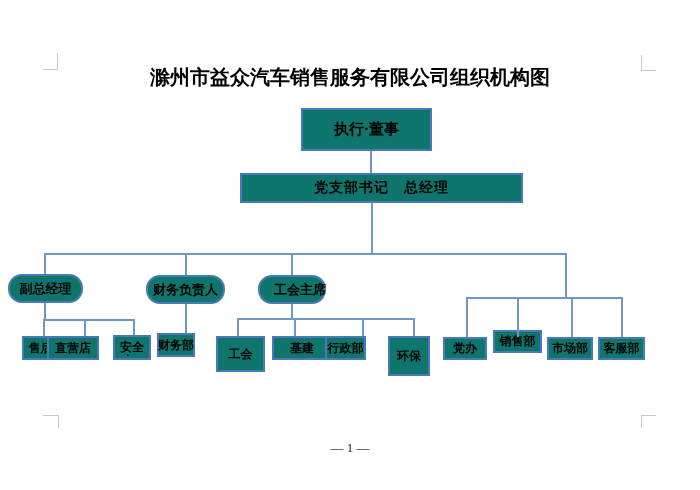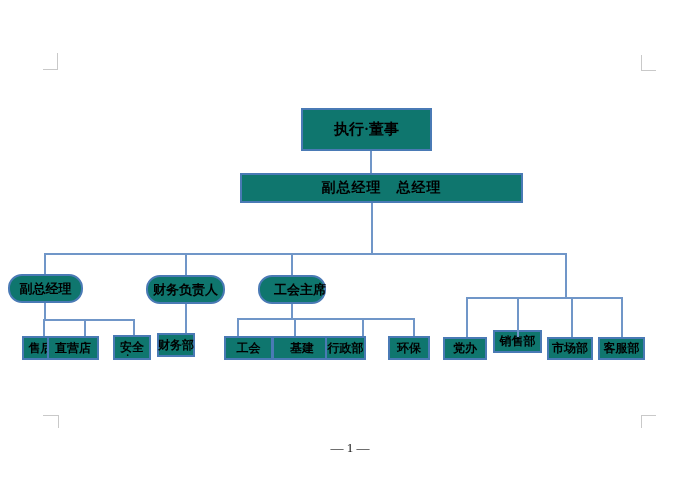--- a/index.html
+++ b/index.html
@@ -35,42 +35,43 @@
 </head>
 <body>
 
 <div id="page">
 
   <div class="corner cTL"></div>
   <div class="corner cTR"></div>
   <div class="corner cBL"></div>
   <div class="corner cBR"></div>
 
+  <div class="title">滁州市益众汽车销售服务有限公司组织机构图</div>
 
   <div class="node lv1" style="left:301px;top:108px;width:131px;height:43px;">执行·董事</div>
 
-  <div class="node lv2" style="left:240px;top:173px;width:283px;height:30px;">副总经理　总经理</div>
+  <div class="node lv2" style="left:240px;top:173px;width:283px;height:30px;">党支部书记　总经理</div>
 
   <div class="node lv3" style="left:8px;top:274px;width:75px;height:29px;">副总经理</div>
   <div class="node lv3" style="left:146px;top:275px;width:79px;height:29px;">财务负责人</div>
   <div class="node lv3" style="left:258px;top:275px;width:68px;height:29px;padding-left:16px;">工会主席</div>
 
   <div class="node lv4" style="left:22px;top:336px;width:49px;height:24px;">售后部</div>
   <div class="node lv4" style="left:47px;top:336px;width:52px;height:24px;">直营店</div>
   <div class="node lv4" style="left:113px;top:335px;width:38px;height:25px;">
     <span>安全</span>
     <span class="submark">·</span>
   </div>
 
   <div class="node lv4" style="left:157px;top:333px;width:38px;height:24px;">财务部</div>
 
-  <div class="node lv4" style="left:224px;top:336px;width:49px;height:24px;">工会</div>
+  <div class="node lv4" style="left:216px;top:336px;width:49px;height:36px;">工会</div>
   <div class="node lv4" style="left:272px;top:336px;width:60px;height:24px;">基建</div>
   <div class="node lv4" style="left:325px;top:336px;width:41px;height:24px;">行政部</div>
-  <div class="node lv4" style="left:388px;top:336px;width:42px;height:24px;">环保</div>
+  <div class="node lv4" style="left:388px;top:336px;width:42px;height:40px;">环保</div>
 
   <div class="node lv4" style="left:443px;top:337px;width:44px;height:23px;">党办</div>
   <div class="node lv4" style="left:493px;top:330px;width:49px;height:23px;">销售部</div>
   <div class="node lv4" style="left:547px;top:337px;width:46px;height:23px;">市场部</div>
   <div class="node lv4" style="left:598px;top:337px;width:47px;height:23px;">客服部</div>
 
   <div class="vline" style="left:370px;top:151px;height:22px;"></div>
   <div class="vline" style="left:371px;top:203px;height:50px;"></div>
   <div class="hline" style="left:44px;top:253px;width:523px;"></div>
 

